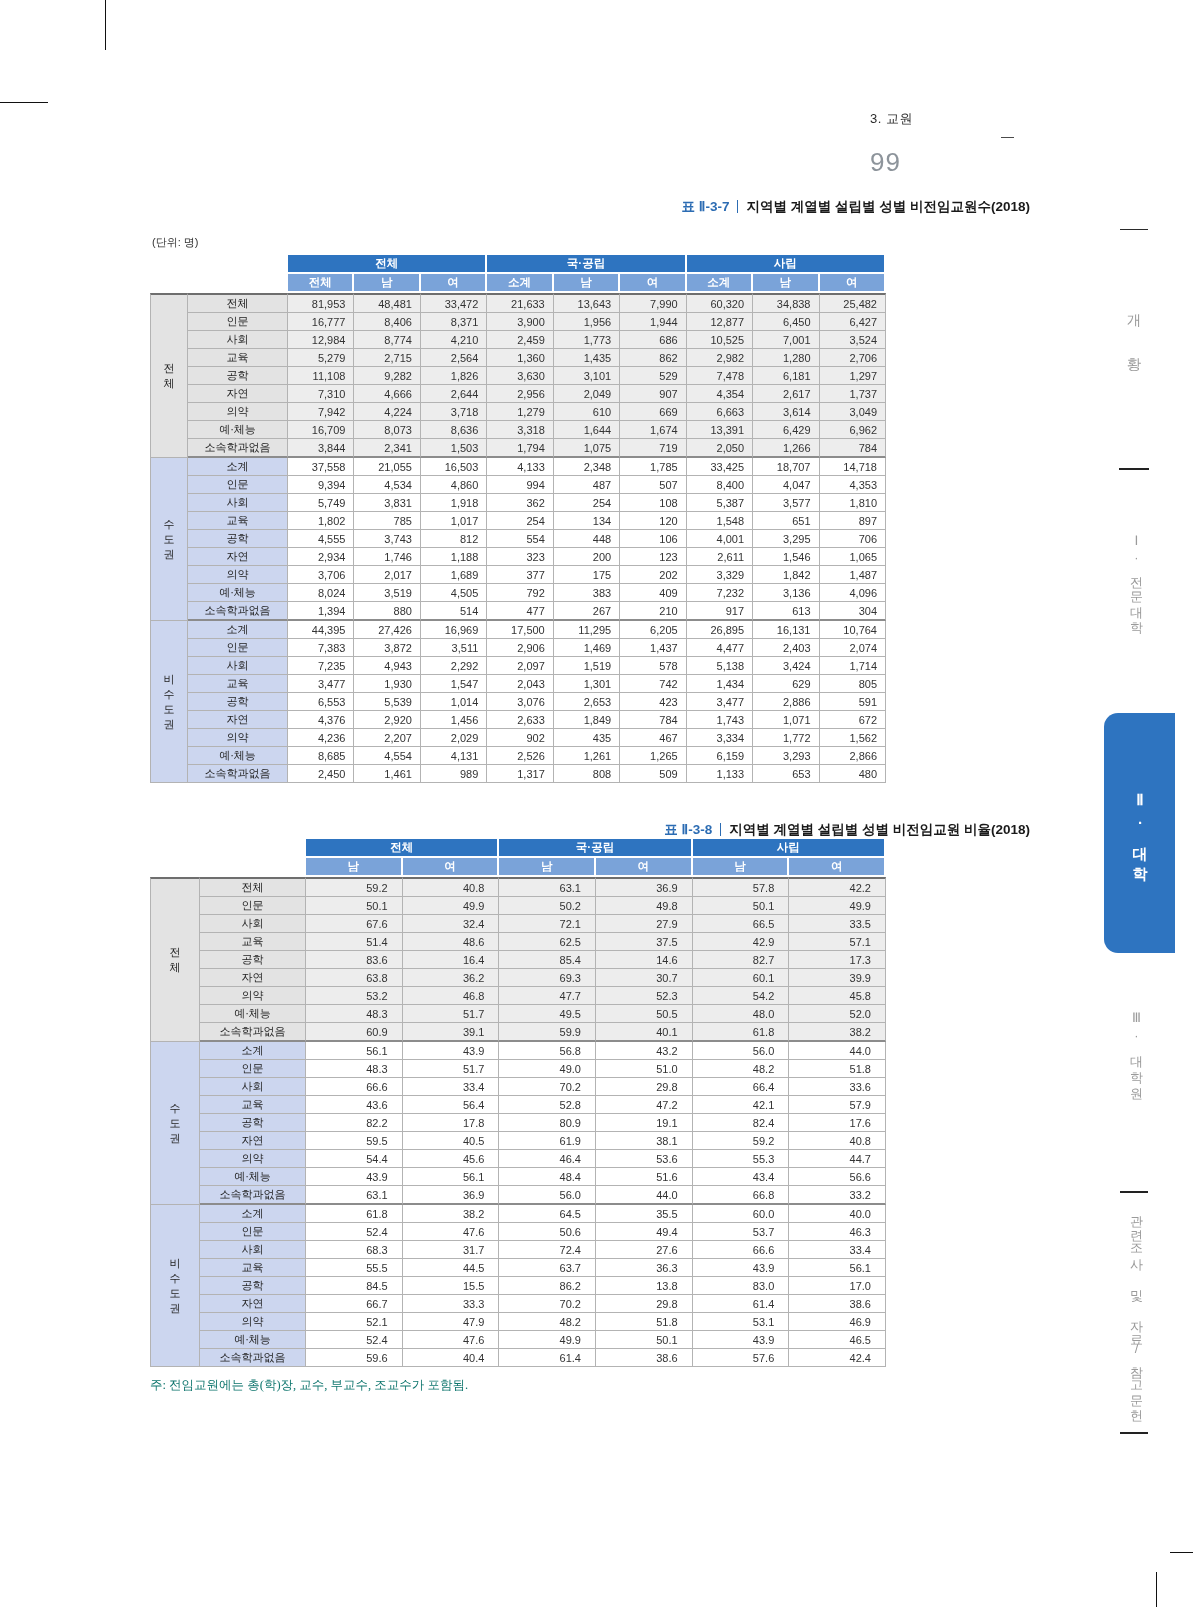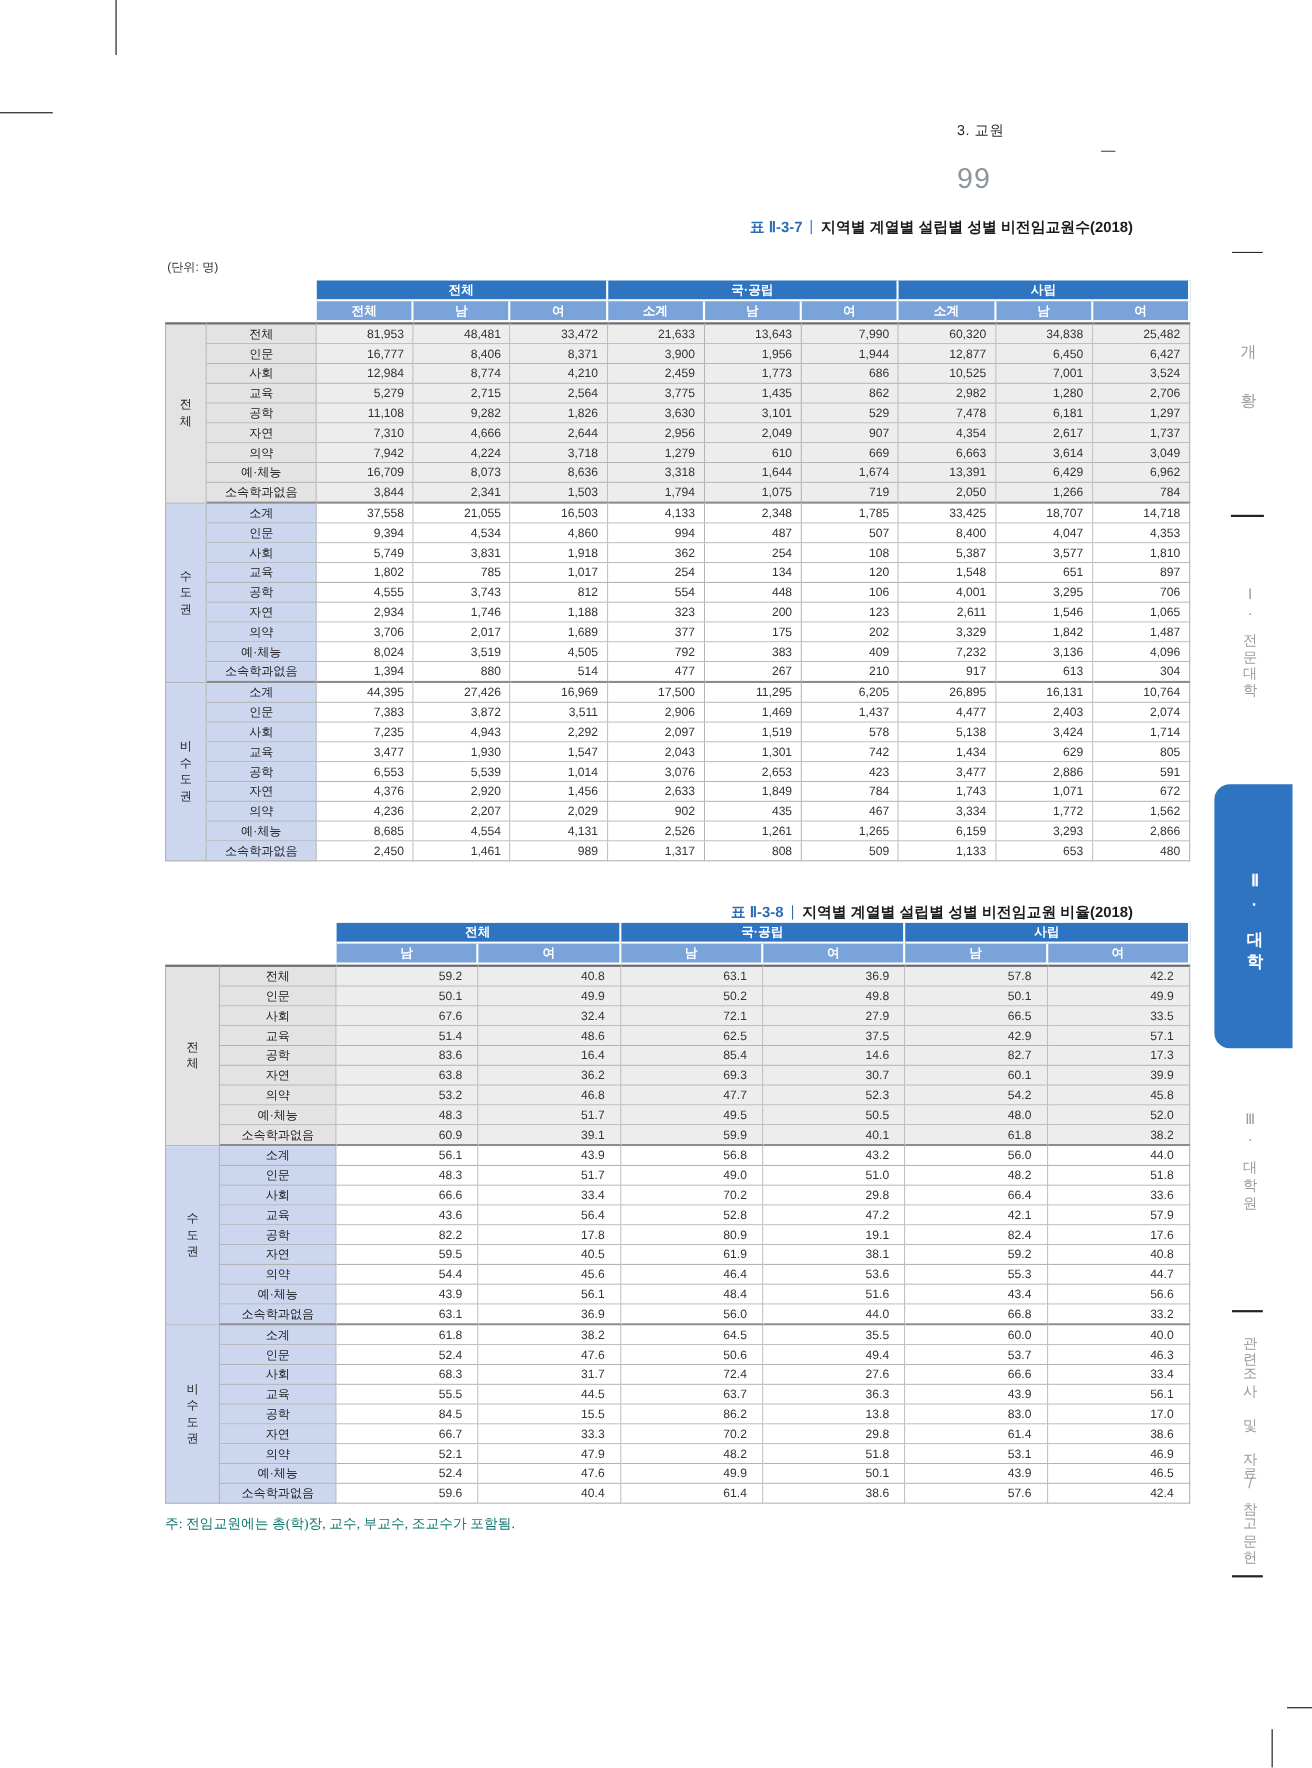--- a/index.html
+++ b/index.html
@@ -21,21 +21,21 @@
 
   
   .tblock{position:absolute;left:150px;width:880px;}
   .tb1{top:198px;} .tb2{top:821px;}
   .ttitle{text-align:right;font-size:13.5px;font-weight:bold;color:#1a1a1a;}
   .tlabel{color:var(--accent);}
   .tdiv{display:inline-block;width:0;height:13px;border-left:1.5px solid var(--accent);
         margin:0 8px;vertical-align:-2px;}
   .unit{text-align:left;font-size:11px;color:#333;margin:19px 2px 5px;}
 
-  table{width:932px;border-collapse:separate;border-spacing:0;table-layout:fixed;}
+  table{width:736px;border-collapse:separate;border-spacing:0;table-layout:fixed;}
   th,td{font-weight:normal;box-sizing:border-box;}
   th.h1{background:var(--hdark);color:#fff;font-weight:bold;font-size:11.5px;height:19px;
         text-align:center;border-right:2px solid #fff;border-bottom:2px solid #fff;}
   th.h2{background:var(--hlight);color:#fff;font-weight:bold;font-size:11.5px;height:19px;
         text-align:center;border-right:2px solid #fff;border-bottom:2px solid #fff;}
   th.corner{background:transparent;border:none;}
   tbody th.grp{background:var(--plabel);white-space:pre-line;line-height:15px;font-size:11px;
         color:#222;text-align:center;vertical-align:middle;
         border-left:1px solid var(--bgrid);border-right:1px solid var(--bgrid);
         border-bottom:1px solid var(--bgrid);}
@@ -161,21 +161,21 @@
             <td class="val">686</td>
             <td class="val">10,525</td>
             <td class="val">7,001</td>
             <td class="val">3,524</td>
           </tr>
           <tr class="shade">
             <td class="cat">교육</td>
             <td class="val">5,279</td>
             <td class="val">2,715</td>
             <td class="val">2,564</td>
-            <td class="val">3,775</td>
+            <td class="val">1,360</td>
             <td class="val">1,435</td>
             <td class="val">862</td>
             <td class="val">2,982</td>
             <td class="val">1,280</td>
             <td class="val">2,706</td>
           </tr>
           <tr class="shade">
             <td class="cat">공학</td>
             <td class="val">11,108</td>
             <td class="val">9,282</td>

